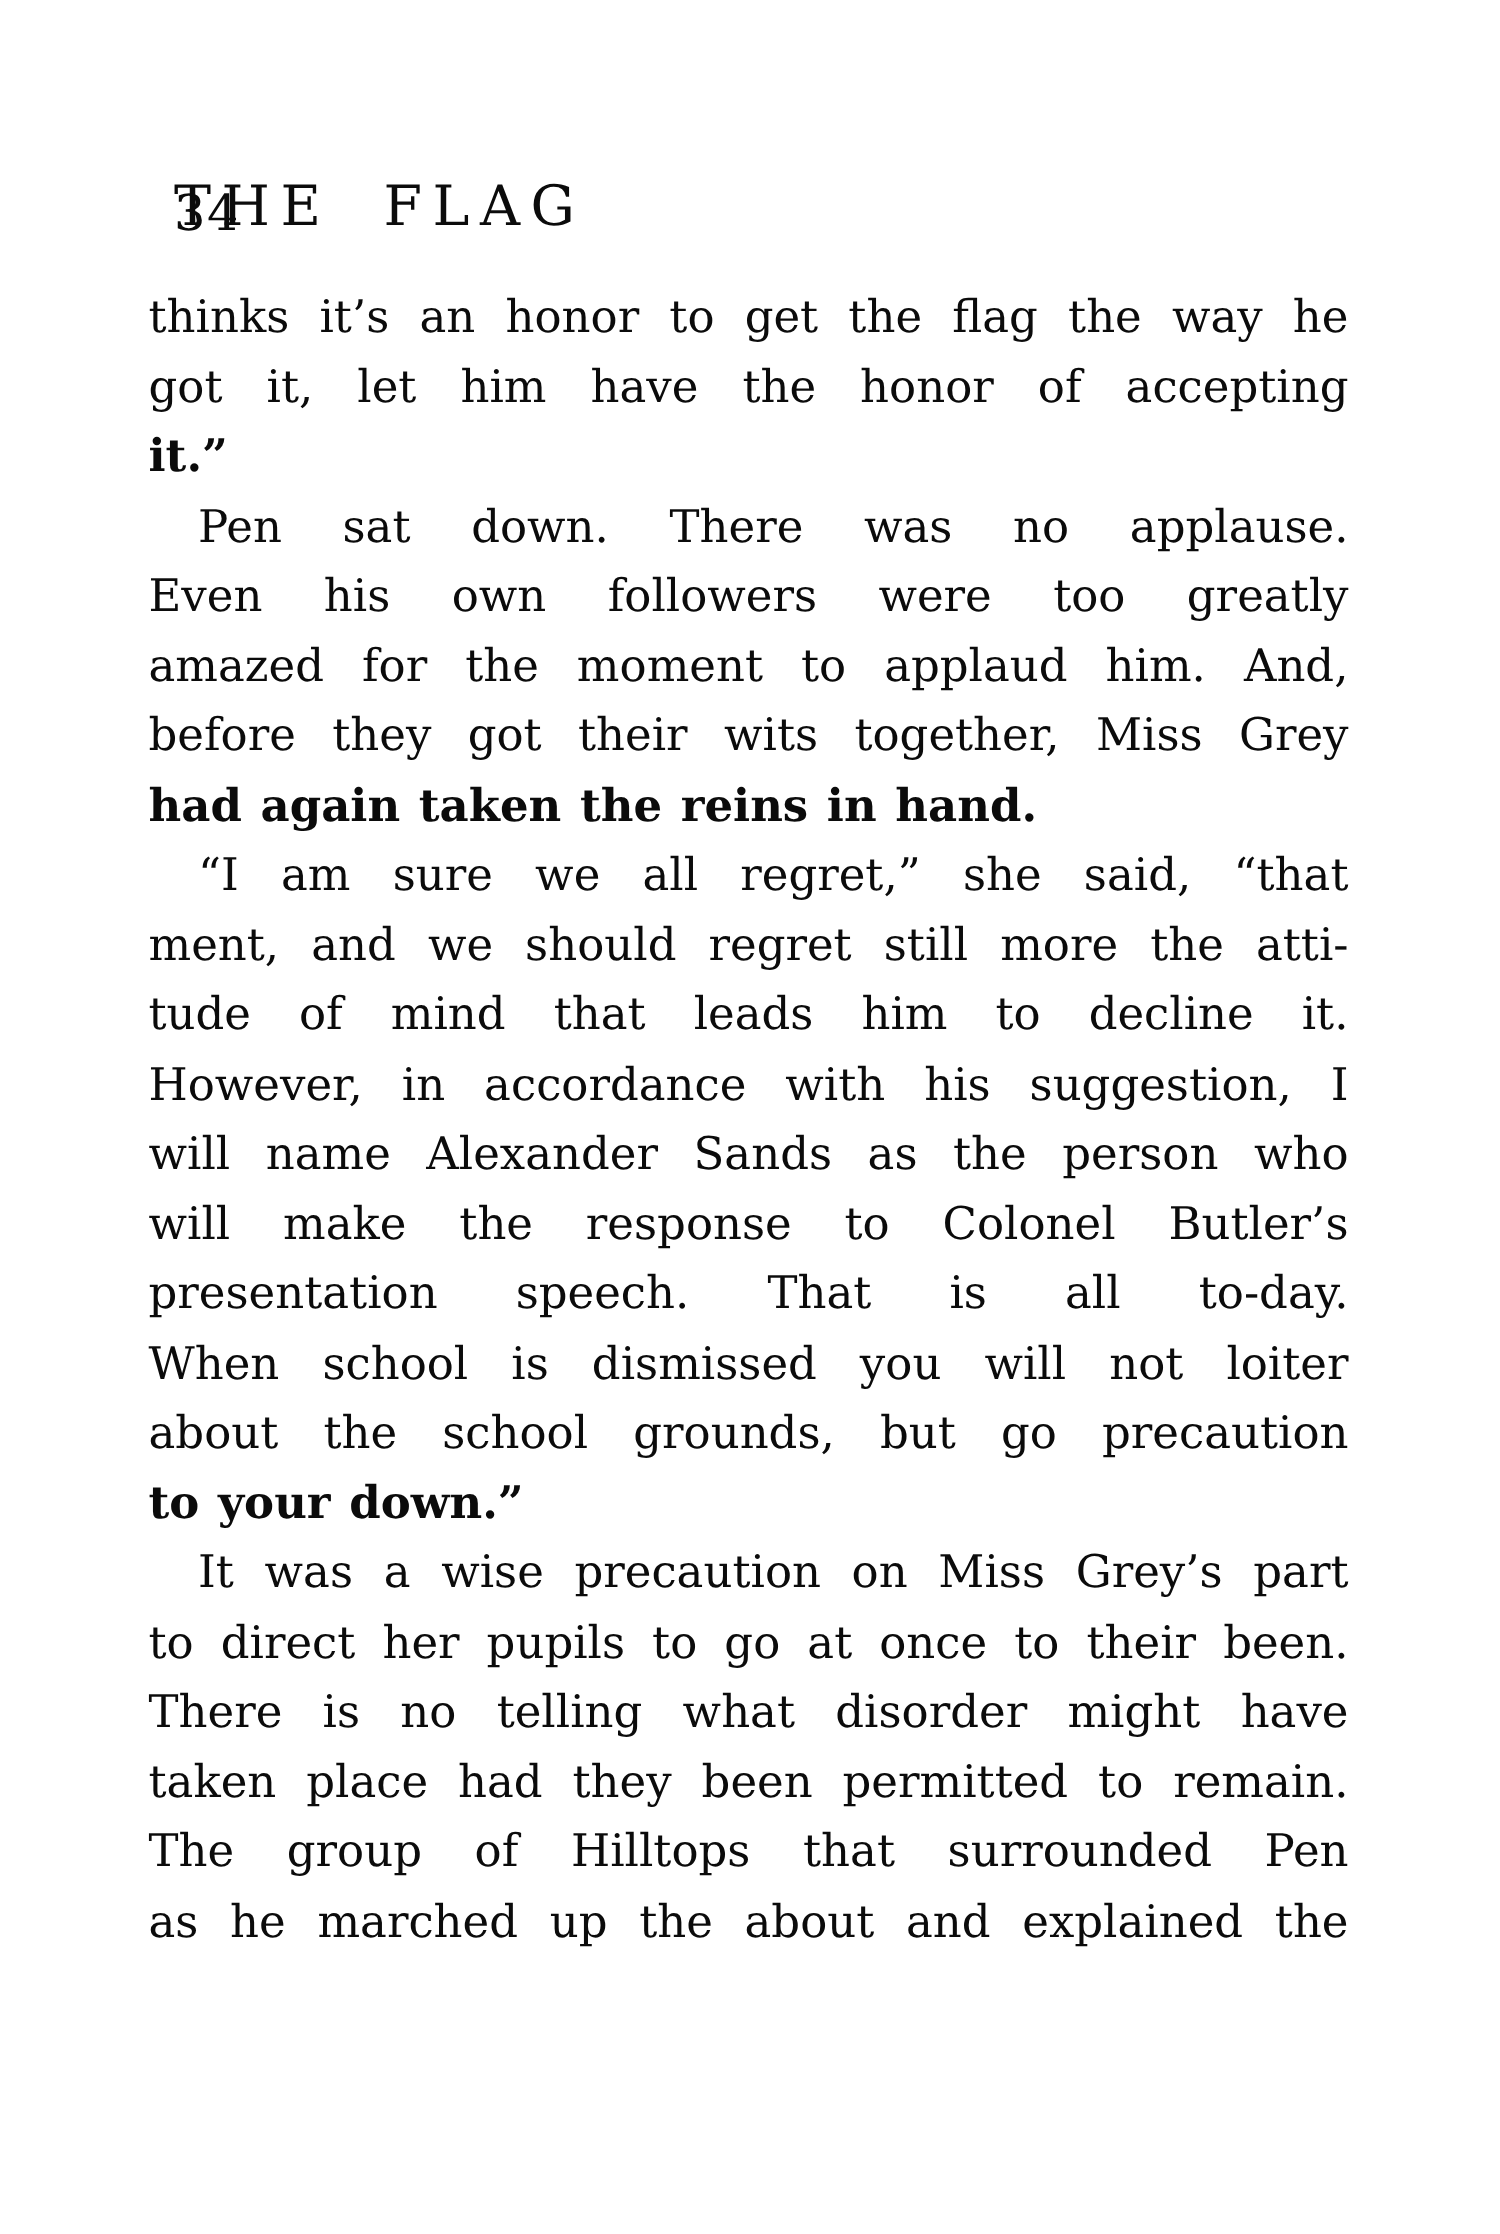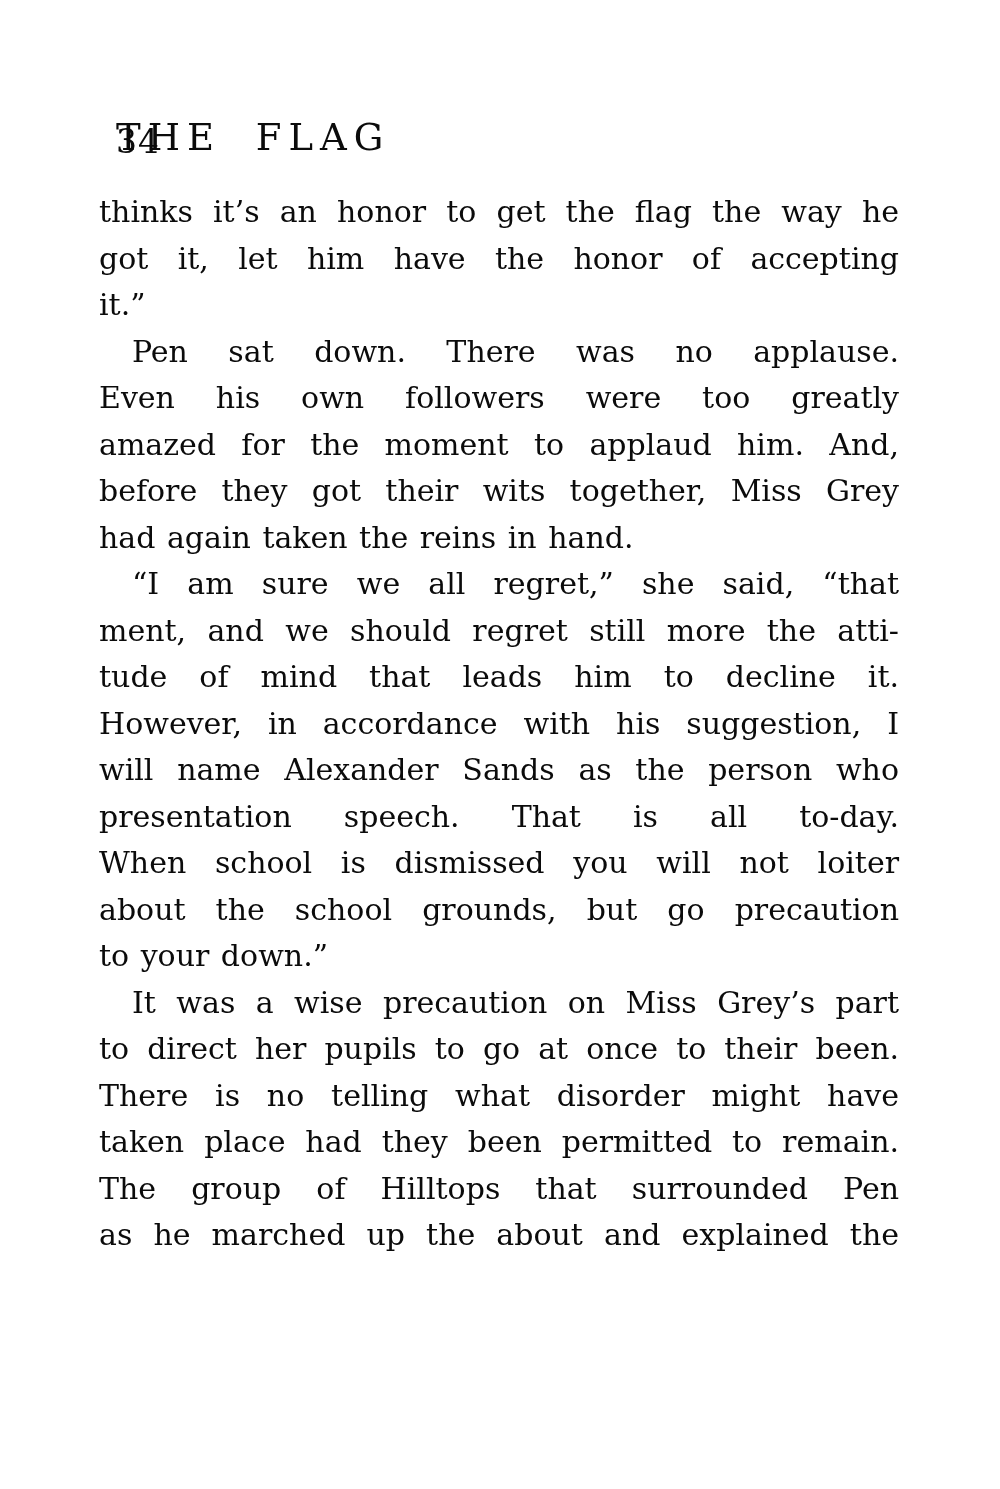--- a/index.html
+++ b/index.html
@@ -50,20 +50,21 @@
     line-height: 46.5px;
     word-spacing: 2px;
   }
   .line.j {
     text-align: justify;
     text-align-last: justify;
   }
   .line.l {
     text-align: center;
     text-align-last: left;
+    font-weight: bold;
   }
   .line.indent {
     text-indent: 33px;
   }
 </style>
 </head>
 <body>
 
 <div class="page">
   <div class="header">
@@ -77,20 +78,21 @@
       <div class="line j indent">Pen sat down. There was no applause.</div>
       <div class="line j">Even his own followers were too greatly</div>
       <div class="line j">amazed for the moment to applaud him. And,</div>
       <div class="line j">before they got their wits together, Miss Grey</div>
       <div class="line l">had again taken the reins in hand.</div>
       <div class="line j indent">“I am sure we all regret,” she said, “that</div>
       <div class="line j">ment, and we should regret still more the atti-</div>
       <div class="line j">tude of mind that leads him to decline it.</div>
       <div class="line j">However, in accordance with his suggestion, I</div>
       <div class="line j">will name Alexander Sands as the person who</div>
+      <div class="line j">will make the response to Colonel Butler’s</div>
       <div class="line j">presentation speech. That is all to-day.</div>
       <div class="line j">When school is dismissed you will not loiter</div>
       <div class="line j">about the school grounds, but go precaution</div>
       <div class="line l">to your down.”</div>
       <div class="line j indent">It was a wise precaution on Miss Grey’s part</div>
       <div class="line j">to direct her pupils to go at once to their been.</div>
       <div class="line j">There is no telling what disorder might have</div>
       <div class="line j">taken place had they been permitted to remain.</div>
       <div class="line j">The group of Hilltops that surrounded Pen</div>
       <div class="line j">as he marched up the about and explained the</div>

